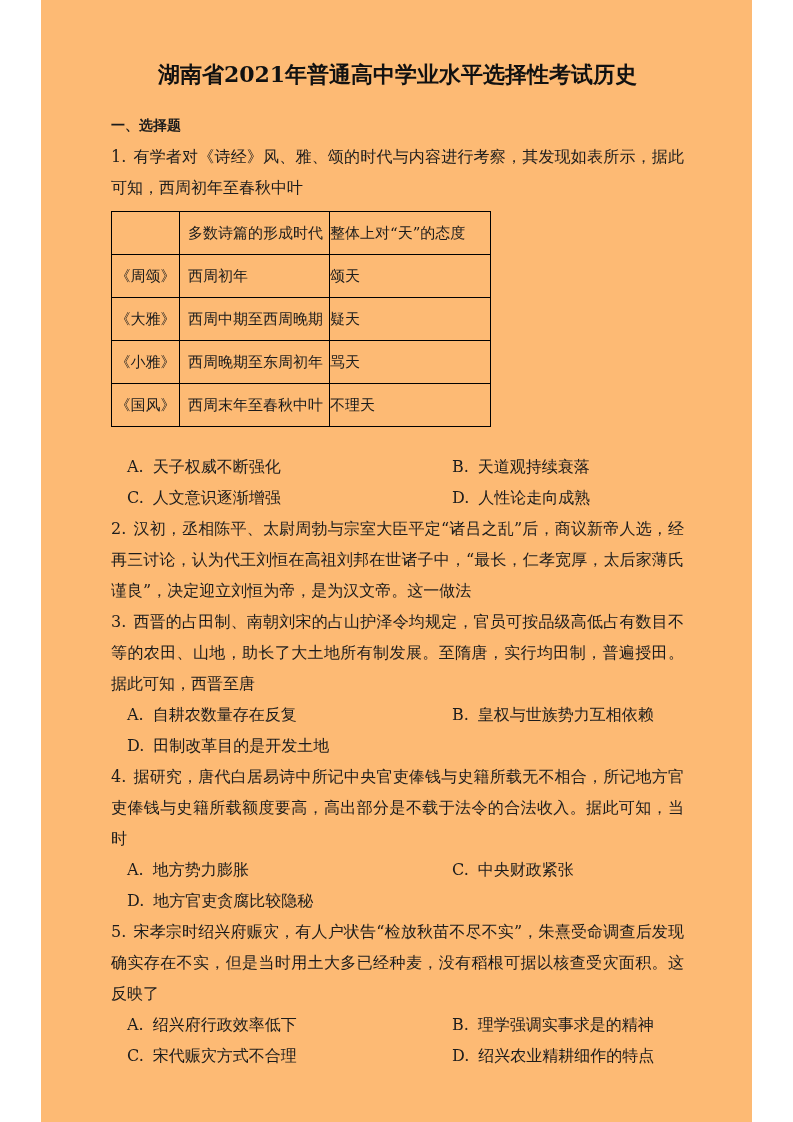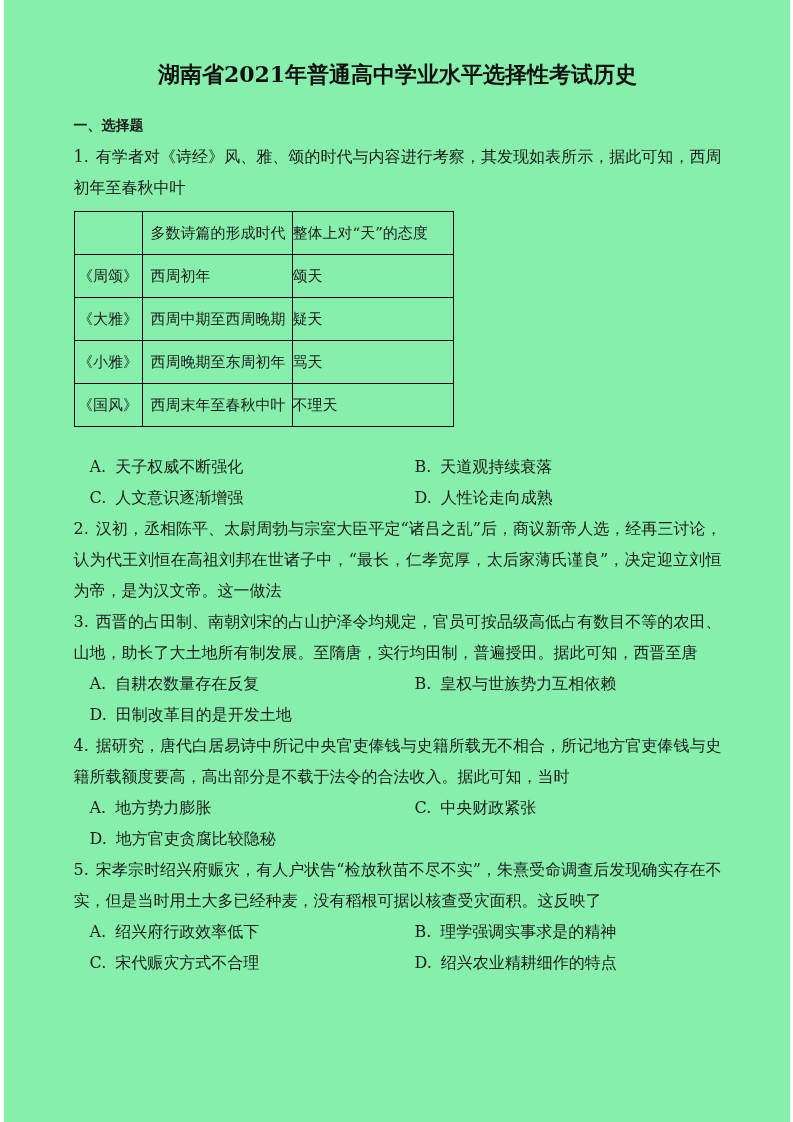--- a/index.html
+++ b/index.html
@@ -1,18 +1,18 @@
 <!DOCTYPE html>
 <html><head>
 <meta charset="utf-8">
 <style>
   html, body { margin: 0; padding: 0; background: #ffffff; }
   .page {
-    width: 786px; height: 1122px; box-sizing: border-box;
-    margin: 0 auto; background: #86efac;
+    width: 711px; height: 1122px; box-sizing: border-box;
+    margin: 0 auto; background: #fdba74;
     padding: 58px 68px 0 70px;
     font-family: "DejaVu Serif", "Liberation Serif", serif;
     color: #1c1c1c; font-size: 16px;
     overflow: hidden;
   }
   .title {
     margin: 0; text-align: center;
     font-size: 22px; font-weight: 700; line-height: 32px;
     color: #111111;
   }

